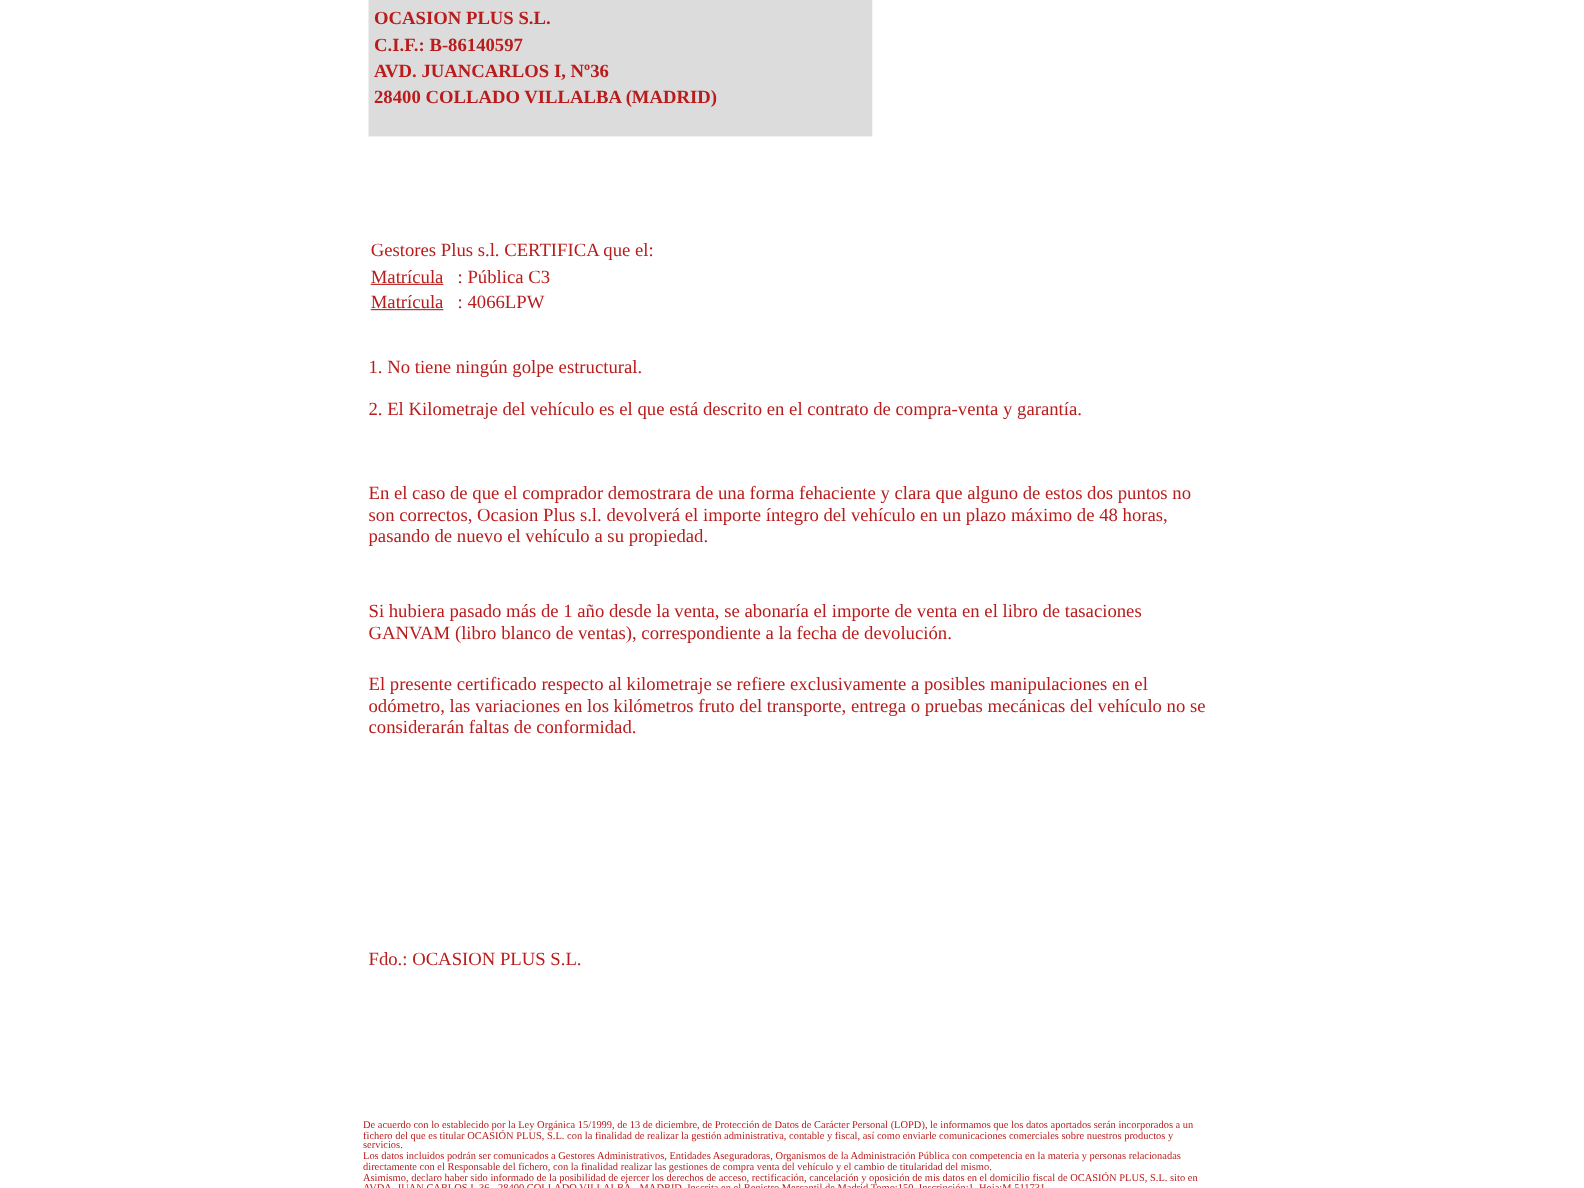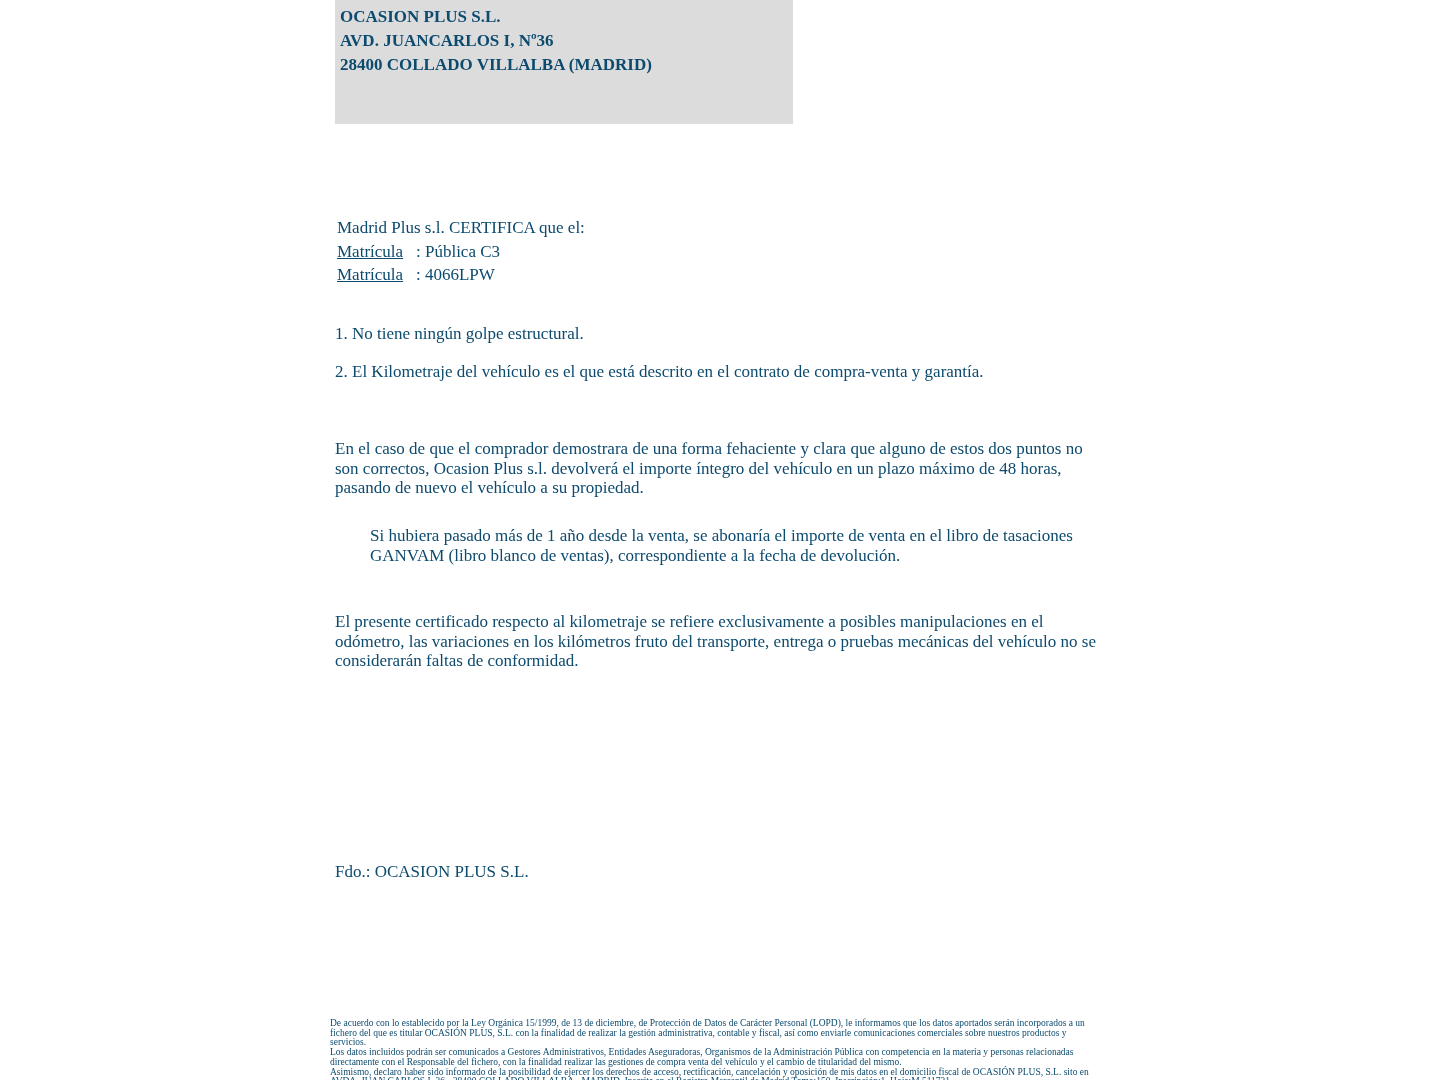--- a/index.html
+++ b/index.html
@@ -6,21 +6,21 @@
     margin: 0;
     padding: 0;
     background: #ffffff;
   }
   .page {
     position: relative;
     width: 1440px;
     height: 1080px;
     background: #ffffff;
     font-family: "Liberation Serif", "DejaVu Serif", serif;
-    color: #0c4a6e;
+    color: #b91c1c;
     overflow: hidden;
   }
   .header-box {
     position: absolute;
     left: 335px;
     top: 0;
     width: 458px;
     height: 124px;
     background: #dcdcdc;
     box-sizing: border-box;
@@ -80,40 +80,41 @@
     margin: 0;
   }
 </style>
 </head>
 <body>
 
 <div class="page">
 
   <div class="header-box">
     <div>OCASION PLUS S.L.</div>
+    <div>C.I.F.: B-86140597</div>
     <div>AVD. JUANCARLOS I, Nº36</div>
     <div>28400 COLLADO VILLALBA (MADRID)</div>
   </div>
 
 
   <div class="certify-block">
-    <div>Madrid Plus s.l. CERTIFICA que el:</div>
+    <div>Gestores Plus s.l. CERTIFICA que el:</div>
     <div class="kv">
       <span class="term">Matrícula</span><span>: Pública C3</span>
     </div>
     <div class="kv">
       <span class="term">Matrícula</span><span>: 4066LPW</span>
     </div>
   </div>
 
   <div class="point" style="top:324px;">1. No tiene ningún golpe estructural.</div>
   <div class="point" style="top:362px;">2. El Kilometraje del vehículo es el que está descrito en el contrato de compra-venta y garantía.</div>
 
   <div class="para" style="top:439px;">En el caso de que el comprador demostrara de una forma fehaciente y clara que alguno de estos dos puntos no son correctos, Ocasion Plus s.l. devolverá el importe íntegro del vehículo en un plazo máximo de 48 horas, pasando de nuevo el vehículo a su propiedad.</div>
-  <div class="para" style="top:526px;margin-left:35px;">Si hubiera pasado más de 1 año desde la venta, se abonaría el importe de venta en el libro de tasaciones GANVAM (libro blanco de ventas), correspondiente a la fecha de devolución.</div>
+  <div class="para" style="top:546px;">Si hubiera pasado más de 1 año desde la venta, se abonaría el importe de venta en el libro de tasaciones GANVAM (libro blanco de ventas), correspondiente a la fecha de devolución.</div>
   <div class="para" style="top:612px;">El presente certificado respecto al kilometraje se refiere exclusivamente a posibles manipulaciones en el odómetro, las variaciones en los kilómetros fruto del transporte, entrega o pruebas mecánicas del vehículo no se considerarán faltas de conformidad.</div>
 
   <div class="signature">Fdo.: OCASION PLUS S.L.</div>
 
   <div class="legal">
     <p>De acuerdo con lo establecido por la Ley Orgánica 15/1999, de 13 de diciembre, de Protección de Datos de Carácter Personal (LOPD), le informamos que los datos aportados serán incorporados a un fichero del que es titular OCASIÓN PLUS, S.L. con la finalidad de realizar la gestión administrativa, contable y fiscal, así como enviarle comunicaciones comerciales sobre nuestros productos y servicios.</p>
     <p>Los datos incluidos podrán ser comunicados a Gestores Administrativos, Entidades Aseguradoras, Organismos de la Administración Pública con competencia en la materia y personas relacionadas directamente con el Responsable del fichero, con la finalidad realizar las gestiones de compra venta del vehículo y el cambio de titularidad del mismo.</p>
     <p>Asimismo, declaro haber sido informado de la posibilidad de ejercer los derechos de acceso, rectificación, cancelación y oposición de mis datos en el domicilio fiscal de OCASIÓN PLUS, S.L. sito en AVDA. JUAN CARLOS I, 36 - 28400 COLLADO VILLALBA - MADRID. Inscrita en el Registro Mercantil de Madrid Tomo:150, Inscripción:1, Hoja:M 511731</p>
   </div>
 

